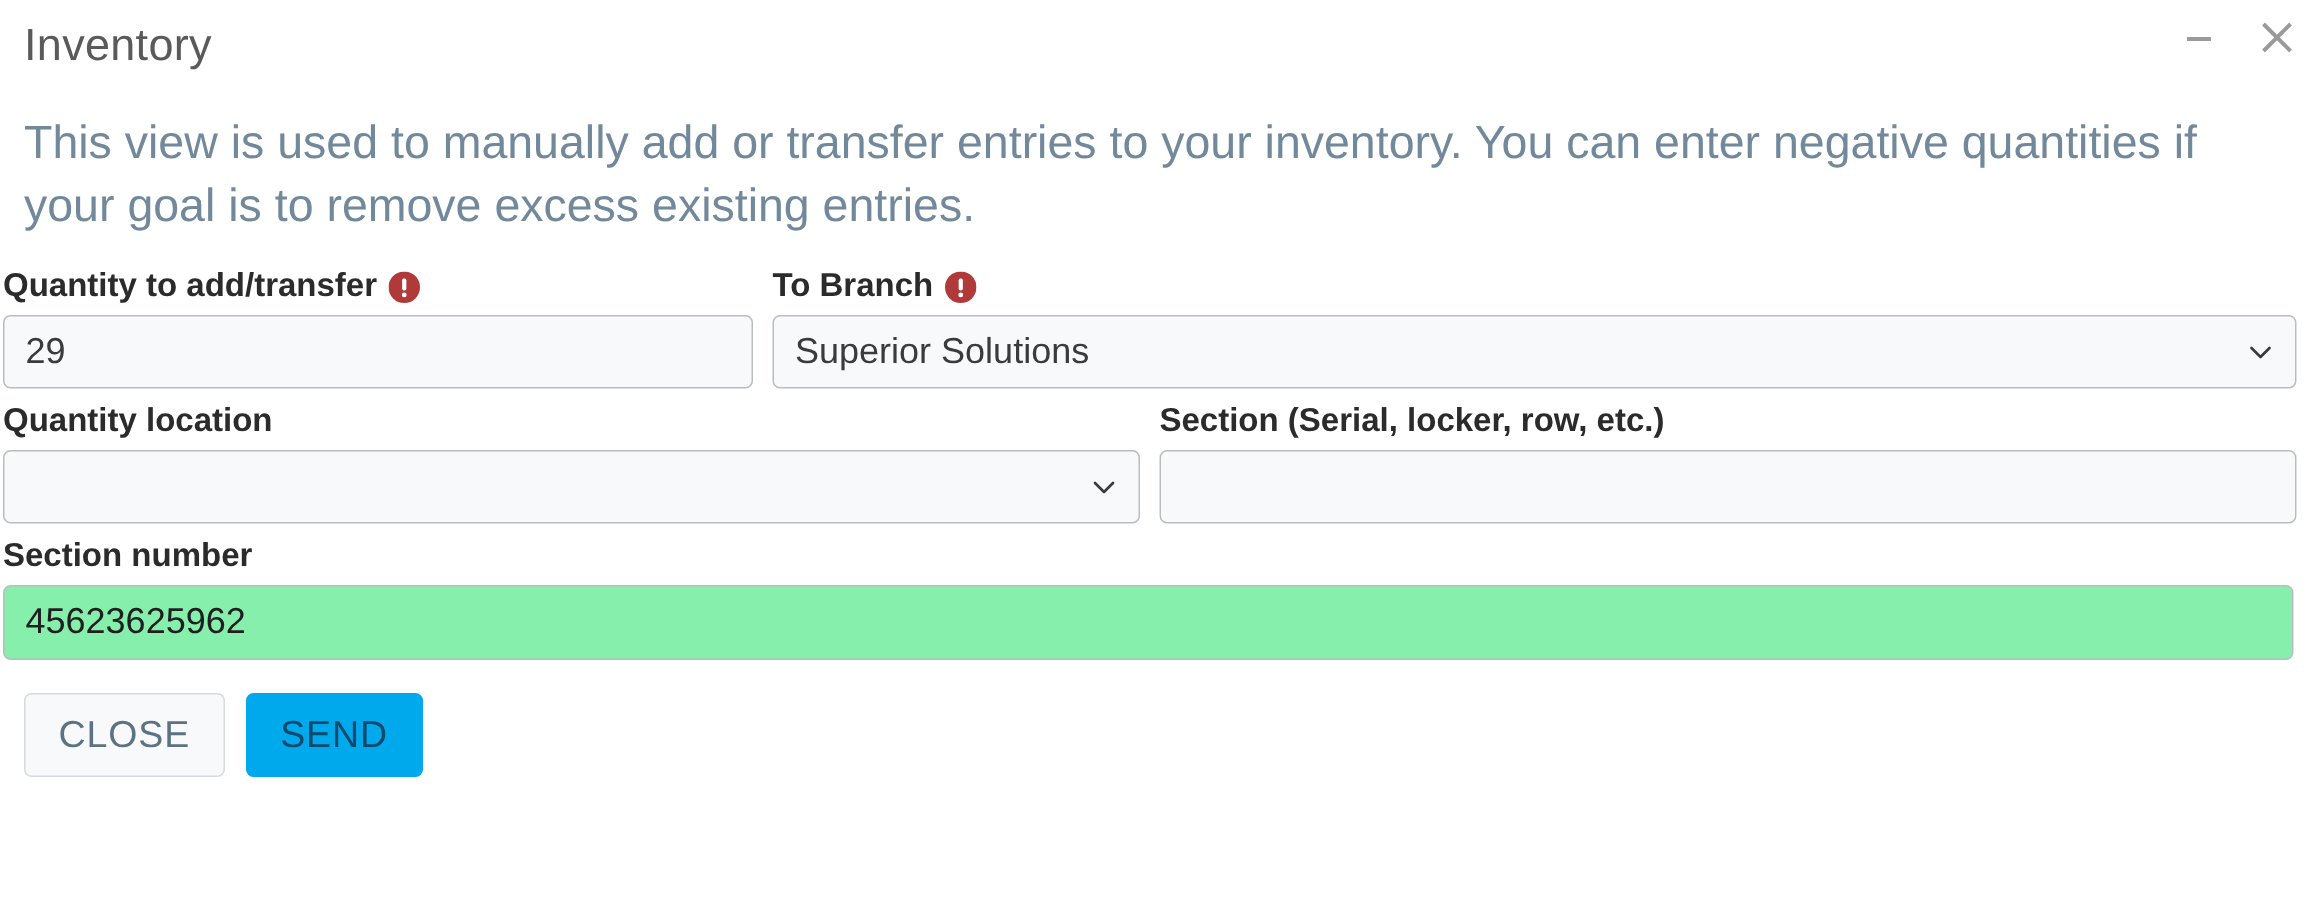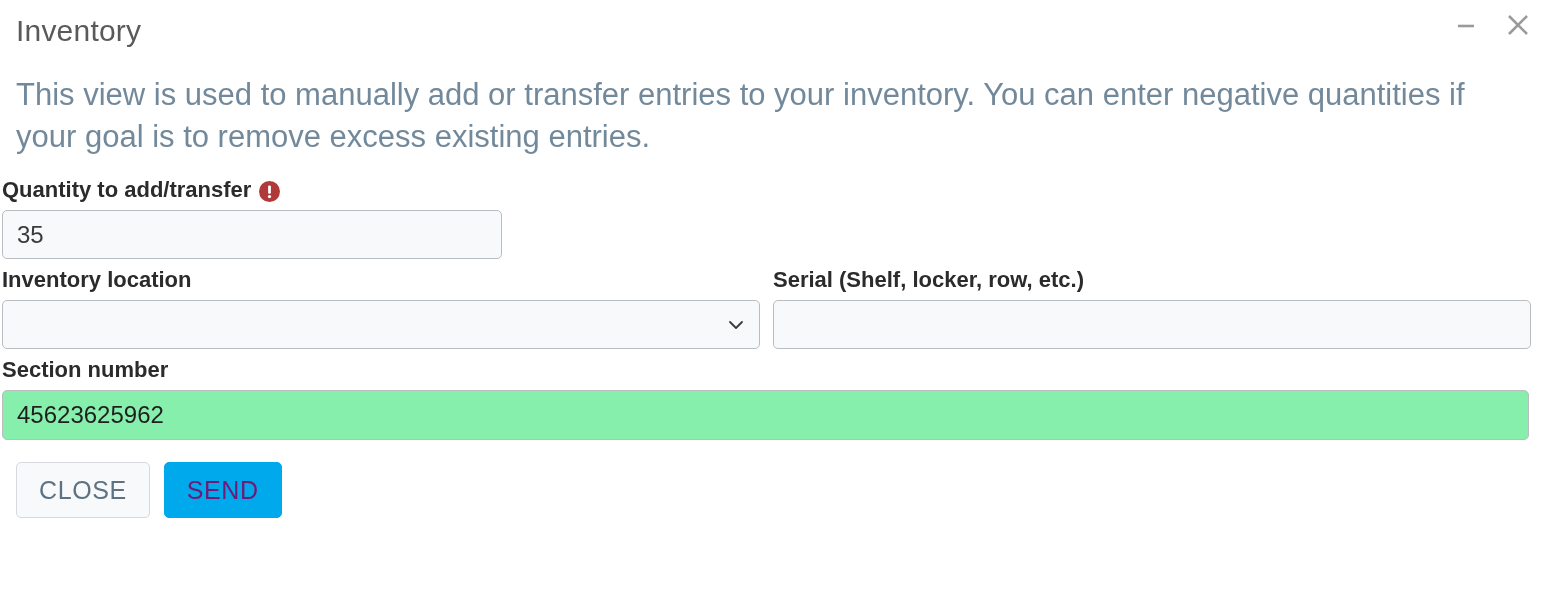--- a/index.html
+++ b/index.html
@@ -191,21 +191,21 @@
     user-select: none;
   }
   .btn-close {
     background: #f8f9fa;
     border: 1px solid #d6dade;
     color: #5d7383;
   }
   .btn-send {
     background: #00a8ec;
     border: 1px solid #00a8ec;
-    color: #701a75;
+    color: #0c4a6e;
   }
 </style>
 </head>
 <body>
 
 <div class="dialog">
 
   <div class="titlebar">
     <div class="dialog-title">Inventory</div>
 
@@ -239,46 +239,66 @@
           <span>Quantity to add/transfer</span>
           <span class="req-icon">
             <svg width="21" height="21" viewBox="0 0 21 21">
               <circle cx="10.5" cy="10.5" r="10.5" fill="#b03a3a"></circle>
               <rect x="9.1" y="4.6" width="2.8" height="8.1" rx="1.2" fill="#ffffff"></rect>
               <circle cx="10.5" cy="15.6" r="1.6" fill="#ffffff"></circle>
             </svg>
           </span>
         </div>
         <div class="control">
-          <span class="input-text">35</span>
-        </div>
-      </div>
-
+          <span class="input-text">29</span>
+        </div>
+      </div>
+
+      <div class="field f-branch">
+        <div class="field-label">
+          <span>To Branch</span>
+          <span class="req-icon">
+            <svg width="21" height="21" viewBox="0 0 21 21">
+              <circle cx="10.5" cy="10.5" r="10.5" fill="#b03a3a"></circle>
+              <rect x="9.1" y="4.6" width="2.8" height="8.1" rx="1.2" fill="#ffffff"></rect>
+              <circle cx="10.5" cy="15.6" r="1.6" fill="#ffffff"></circle>
+            </svg>
+          </span>
+        </div>
+        <div class="control select">
+          <span class="select-value">Superior Solutions</span>
+          <span class="chevron">
+            <svg width="20" height="20" viewBox="0 0 20 20">
+              <polyline points="4,7 10,13 16,7" fill="none" stroke="#3b3b3b" stroke-width="1.8" stroke-linecap="round" stroke-linejoin="round"></polyline>
+            </svg>
+          </span>
+        </div>
+      </div>
 
     </div>
 
     <div class="form-row row-gap-2">
 
       <div class="field f-location">
         <div class="field-label">
-          <span>Inventory location</span>
+          <span>Quantity location</span>
         </div>
         <div class="control select">
           <span class="select-value"></span>
           <span class="chevron">
             <svg width="20" height="20" viewBox="0 0 20 20">
               <polyline points="4,7 10,13 16,7" fill="none" stroke="#3b3b3b" stroke-width="1.8" stroke-linecap="round" stroke-linejoin="round"></polyline>
             </svg>
           </span>
         </div>
       </div>
 
       <div class="field f-section">
         <div class="field-label">
-          <span>Serial (Shelf, locker, row, etc.)</span>
+          <span>Section (Serial, locker, row, etc.)</span>
         </div>
         <div class="control">
           <span class="input-text"></span>
         </div>
       </div>
 
     </div>
 
     <div class="form-row row-gap-3">
       <div class="field f-serial">

